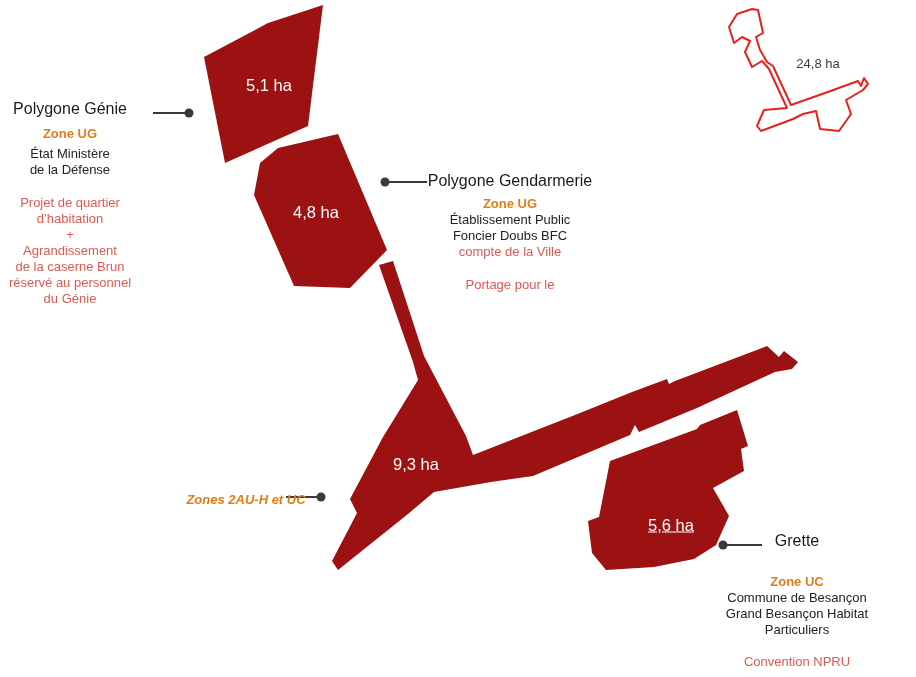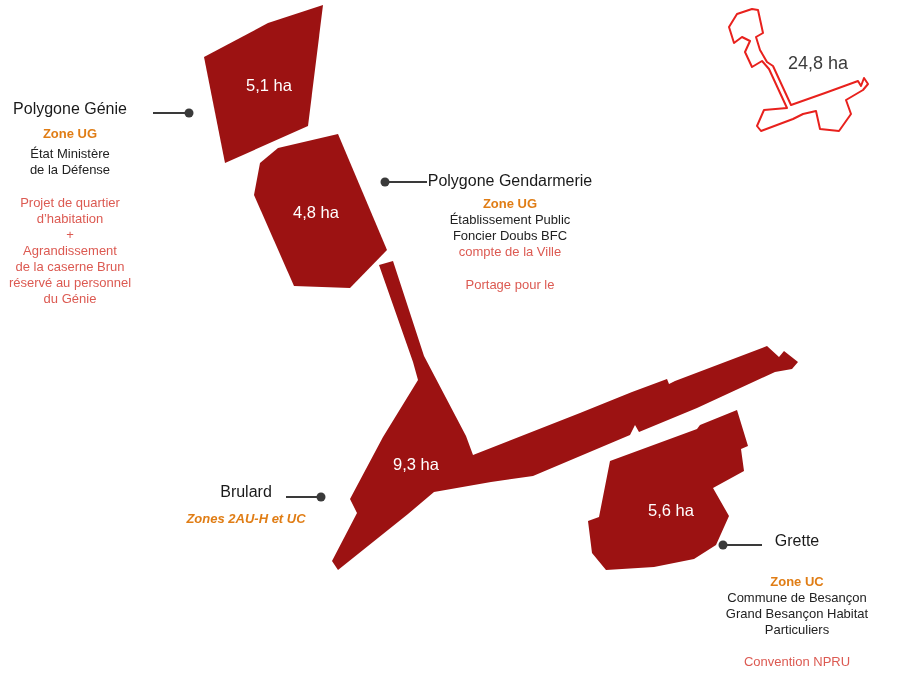--- a/index.html
+++ b/index.html
@@ -14,21 +14,21 @@
   .owner{font-size:13px;line-height:16px;color:#222222;}
   .note{font-size:13px;line-height:16px;color:#DC5A52;}
   .mt4{margin-top:4px;} .mt6{margin-top:6px;} .mt8{margin-top:8px;}
   .mt10{margin-top:10px;font-style:italic;} .mt11{margin-top:24px;} .mt16{margin-top:16px;} .mt17{margin-top:17px;}
   .area{
     position:absolute;transform:translate(-50%,-50%);
     color:#ffffff;font-size:16.5px;white-space:nowrap;
   }
   .area-dark{
     position:absolute;transform:translate(-50%,-50%);
-    color:#3C3C3C;font-size:18px;white-space:nowrap;
+    color:#3C3C3C;font-size:13px;white-space:nowrap;
   }
 </style>
 </head>
 <body>
 
 <div class="stage">
 
   <svg width="916" height="677" viewBox="0 0 916 677">
 
     <polygon points="323,5 268,23 204,57 225,163 308,126" fill="#9C1212"></polygon>
@@ -55,21 +55,21 @@
     </g>
     <g>
       <circle cx="723" cy="545" r="4.5" fill="#3A3A3A"></circle>
       <line x1="727" y1="545" x2="762" y2="545" stroke="#3A3A3A" stroke-width="2"></line>
     </g>
   </svg>
 
   <div class="area" style="left:269px;top:85px;">5,1 ha</div>
   <div class="area" style="left:316px;top:212px;">4,8 ha</div>
   <div class="area" style="left:416px;top:464px;">9,3 ha</div>
-  <div class="area" style="left:671px;top:510px;">5,6 ha</div>
+  <div class="area" style="left:671px;top:525px;text-decoration:underline;">5,6 ha</div>
   <div class="area-dark" style="left:818px;top:63px;">24,8 ha</div>
 
   <div class="block" style="left:-5px;top:99px;width:150px;">
     <div class="title">Polygone Génie</div>
     <div class="zone mt8">Zone UG</div>
     <div class="owner mt4">État Ministère</div>
     <div class="owner">de la Défense</div>
     <div class="note mt17">Projet de quartier</div>
     <div class="note">d’habitation</div>
     <div class="note">+</div>
@@ -82,21 +82,20 @@
   <div class="block" style="left:415px;top:171px;width:190px;">
     <div class="title">Polygone Gendarmerie</div>
     <div class="zone mt6">Zone UG</div>
     <div class="owner">Établissement Public</div>
     <div class="owner">Foncier Doubs BFC</div>
     <div class="note">compte de la Ville</div>
     <div class="note mt17">Portage pour le</div>
   </div>
 
   <div class="block" style="left:161px;top:482px;width:170px;">
-    <div class="title">Brulard</div>
     <div class="zone mt10">Zones 2AU-H et UC</div>
   </div>
 
   <div class="block" style="left:707px;top:531px;width:180px;">
     <div class="title">Grette</div>
     <div class="zone mt11">Zone UC</div>
     <div class="owner">Commune de Besançon</div>
     <div class="owner">Grand Besançon Habitat</div>
     <div class="owner">Particuliers</div>
     <div class="note mt16">Convention NPRU</div>

